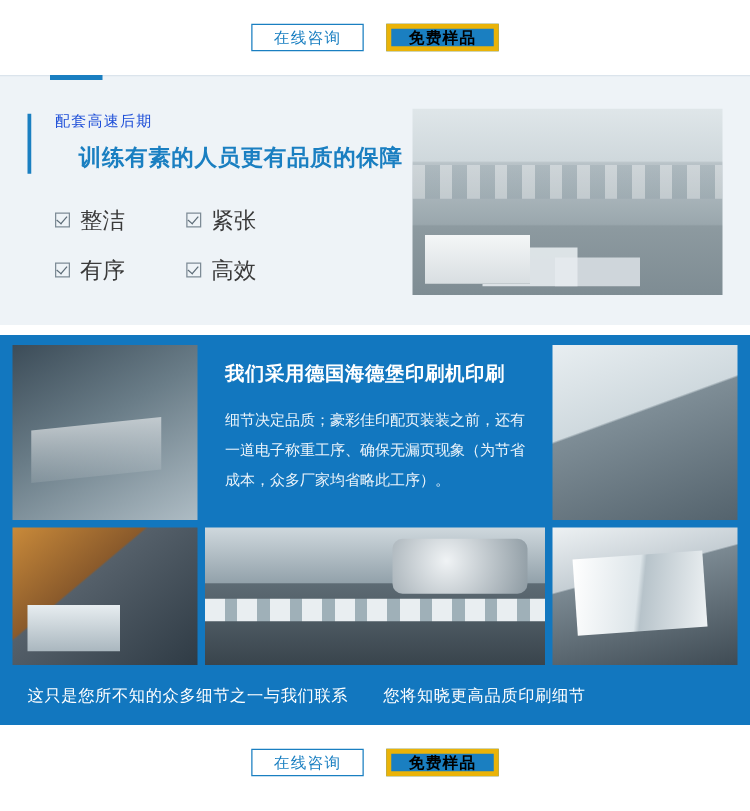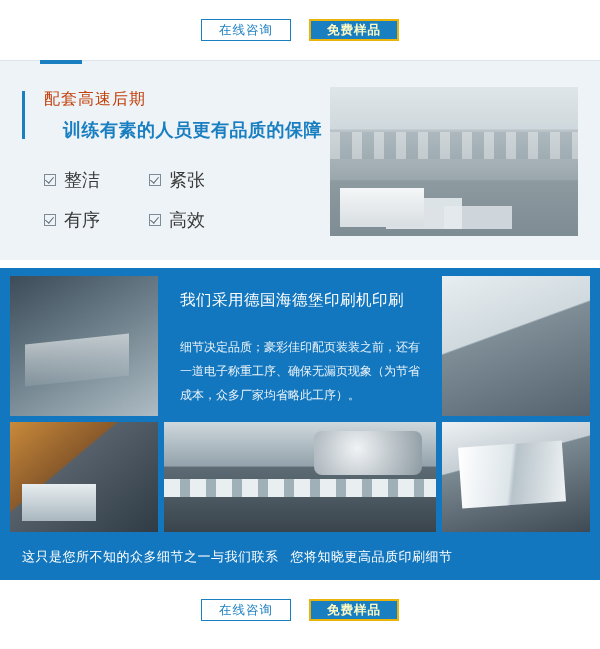--- a/index.html
+++ b/index.html
@@ -40,23 +40,23 @@
     letter-spacing: 1px;
     box-sizing: border-box;
     cursor: pointer;
   }
   .btn-outline {
     border: 1px solid #1a7fc1;
     color: #1a7fc1;
     background: #ffffff;
   }
   .btn-solid {
-    border: 2px solid #eab308;
+    border: 4px solid #eab308;
     background: #1a7fc1;
-    color: #fef9c3;
+    color: #000000;
     font-weight: bold;
   }
 
   
   .section-1 {
     position: relative;
     background: #eef3f7;
     border-top: 1px solid #dbe4ec;
     padding: 26px 22px 24px 22px;
     box-sizing: border-box;
@@ -82,22 +82,22 @@
   }
   .accent-bar {
     position: absolute;
     left: 0;
     top: 4px;
     width: 3px;
     height: 48px;
     background: #1a7fc1;
   }
   .s1-title-sm {
-    font-size: 16px;
-    color: #c2410c;
+    font-size: 12px;
+    color: #1d4ed8;
     letter-spacing: 1px;
     margin: 2px 0 8px 0;
   }
   .s1-title-lg {
     font-size: 18px;
     font-weight: bold;
     color: #1a7fc1;
     letter-spacing: 0.5px;
     margin: 0 0 26px 0;
     text-align: right;
@@ -195,38 +195,38 @@
   .t-a { width: 148px; }
   .t-b { width: 272px; }
   .t-c { flex: 1; }
 
   .text-tile-inner {
     padding: 14px 16px 0 16px;
     color: #ffffff;
   }
   .t-head {
     font-size: 15.5px;
-    font-weight: normal;
+    font-weight: bold;
     letter-spacing: 0.5px;
-    margin-bottom: 25px;
+    margin-bottom: 14px;
     line-height: 1.3;
   }
   .t-body {
     font-size: 12px;
     line-height: 2;
     color: #eaf3fa;
     text-align: justify;
   }
   .s2-footer {
     color: #ffffff;
     font-size: 13px;
     letter-spacing: .5px;
     padding: 10px 12px 14px 12px;
     display: flex;
-    gap: 12px;
+    gap: 28px;
   }
 
   
   .ph-dark { background: linear-gradient(150deg,#3c4c58 0%, #6a7d88 45%, #aebcc4 100%); }
   .ph-dark::after {
     content:""; position:absolute; left:10%; top:45%; width:70%; height:30%;
     background: linear-gradient(180deg, rgba(255,255,255,.55), rgba(255,255,255,.1));
     transform: skewY(-6deg);
   }
   .ph-man {

